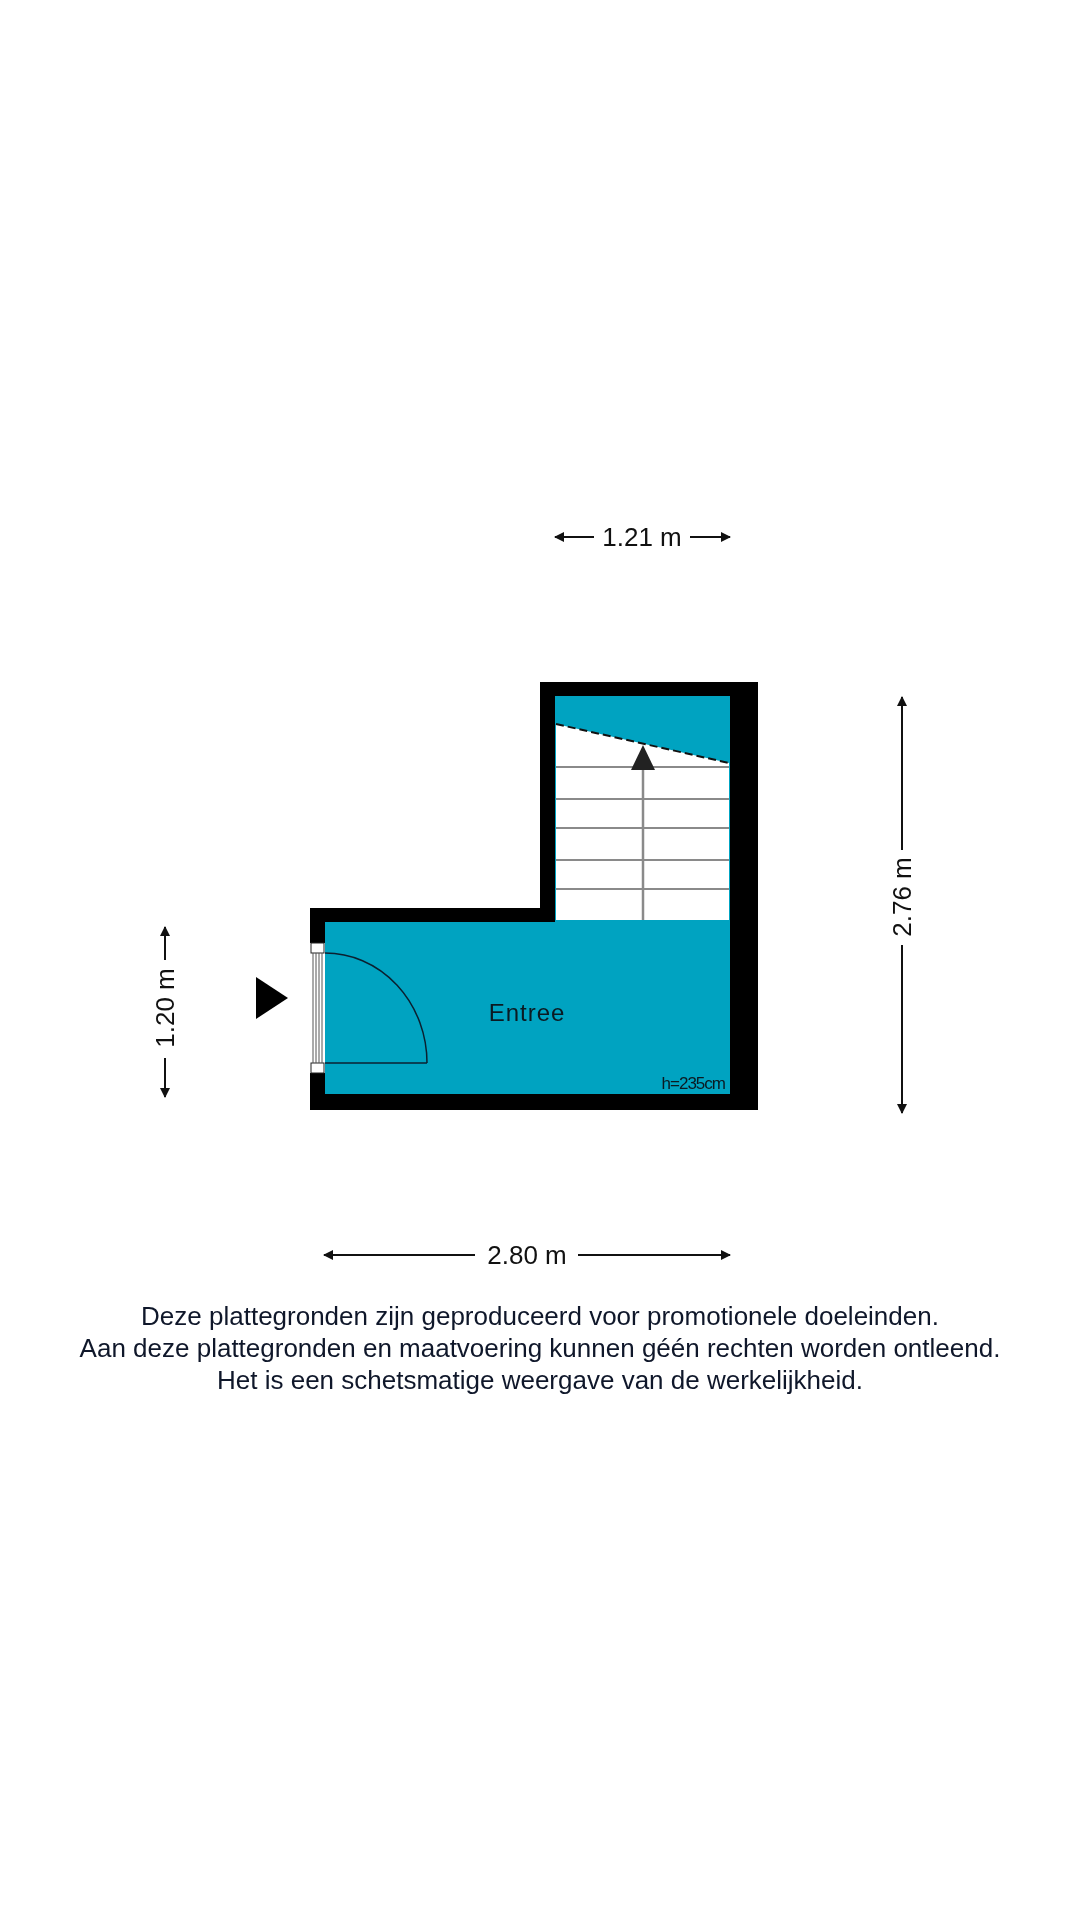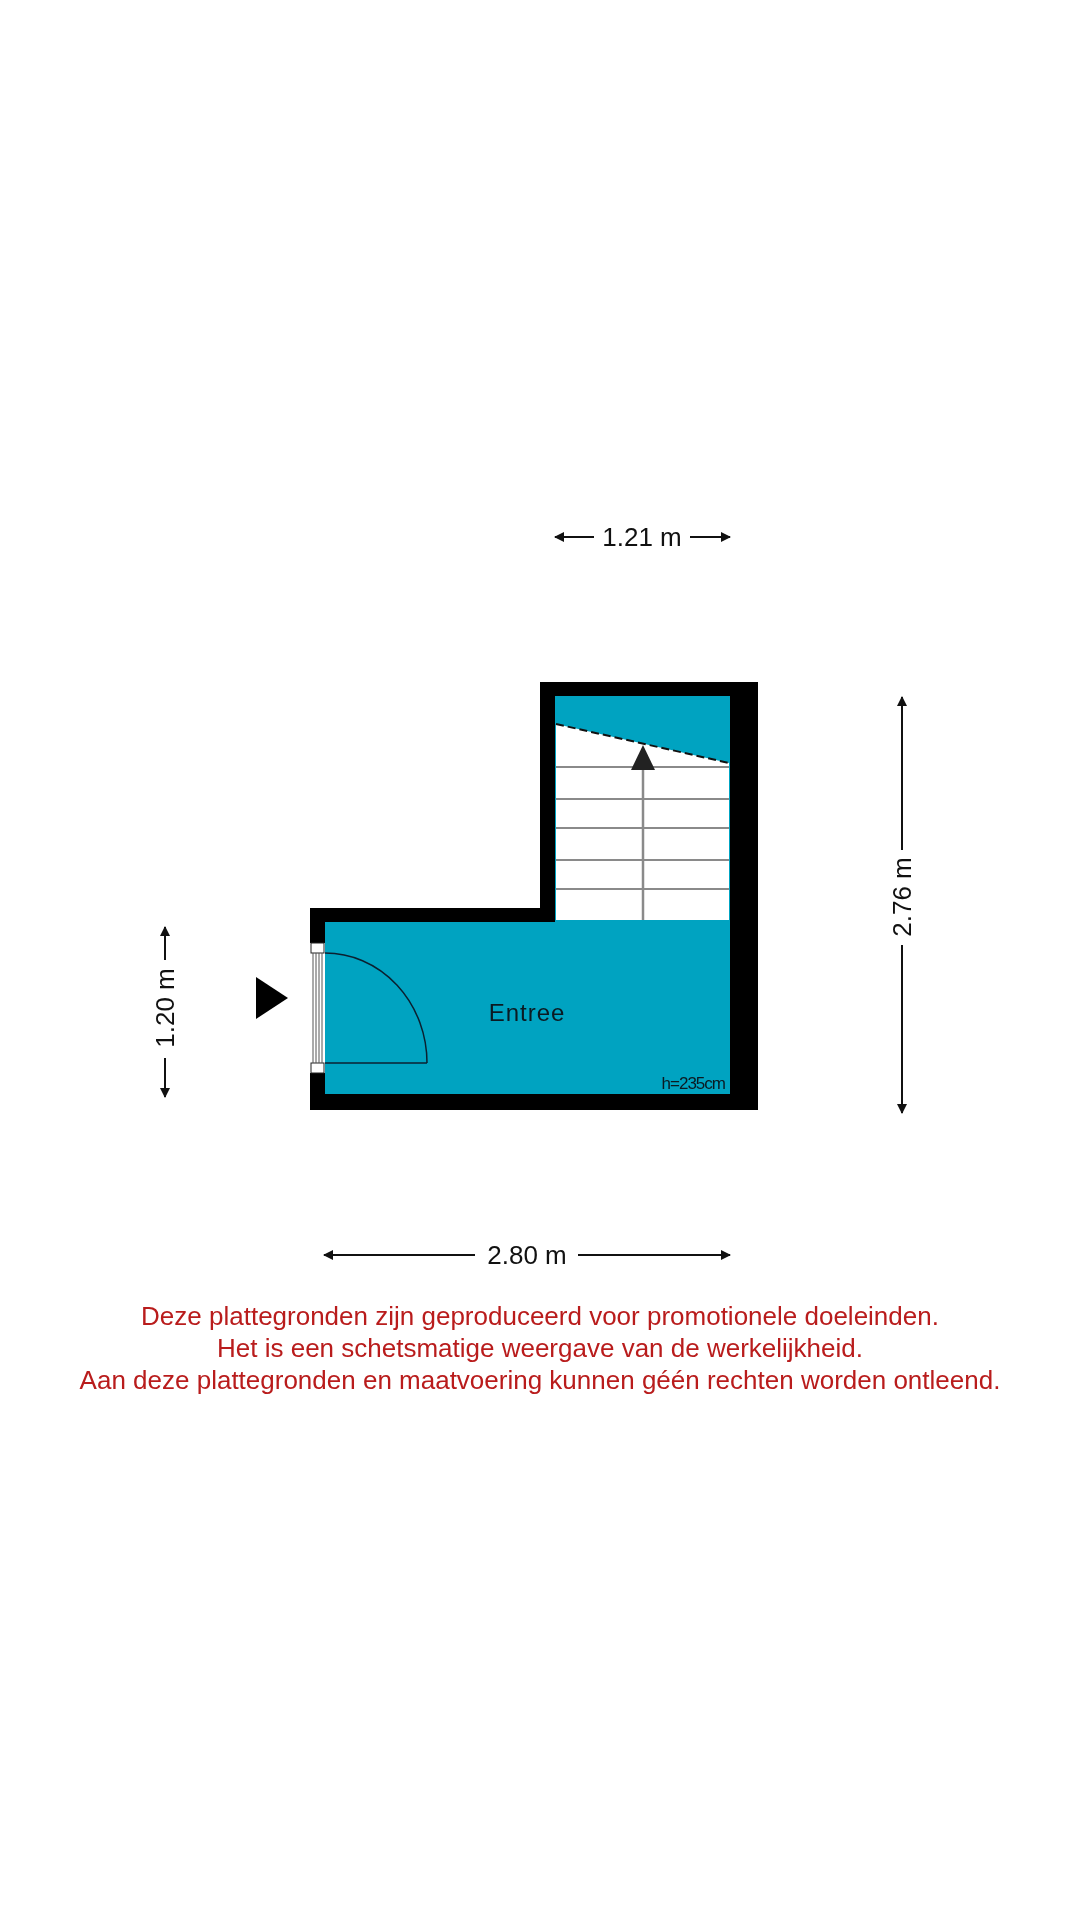--- a/index.html
+++ b/index.html
@@ -1,21 +1,21 @@
 <!DOCTYPE html>
 <html><head>
 <meta charset="utf-8">
 <style>
   html, body { margin:0; padding:0; background:#ffffff; }
   body { width:1080px; height:1920px; position:relative; overflow:hidden; font-family:"Liberation Sans", sans-serif; }
   #plan { position:absolute; left:0; top:0; }
   .dim-label { font-family:"Liberation Sans", sans-serif; font-size:26px; fill:#111; }
   .room-label { font-family:"Liberation Sans", sans-serif; font-size:24px; fill:#0b1a22; letter-spacing:1px; }
   .height-label { font-family:"Liberation Sans", sans-serif; font-size:17px; fill:#0b1a22; letter-spacing:-1px; }
-  .disclaimer { position:absolute; left:0; top:1300px; width:1080px; text-align:center; font-size:26px; line-height:32px; color:#b91c1c; }
+  .disclaimer { position:absolute; left:0; top:1300px; width:1080px; text-align:center; font-size:26px; line-height:32px; color:#0f172a; }
   .disclaimer div { white-space:nowrap; }
 </style>
 </head>
 <body>
 
 <svg id="plan" width="1080" height="1920" viewBox="0 0 1080 1920">
   <defs>
     <marker id="arrowhead" markerWidth="10" markerHeight="10" refX="9" refY="5" orient="auto-start-reverse" markerUnits="userSpaceOnUse">
       <path d="M0,0 L10,5 L0,10 z" fill="#111"></path>
     </marker>
@@ -74,15 +74,15 @@
 
   <g>
     <line x1="324" y1="1255" x2="475" y2="1255" stroke="#111" stroke-width="2" marker-start="url(#arrowhead)"></line>
     <line x1="578" y1="1255" x2="730" y2="1255" stroke="#111" stroke-width="2" marker-end="url(#arrowhead)"></line>
     <text class="dim-label" x="527" y="1264" text-anchor="middle">2.80 m</text>
   </g>
 </svg>
 
 <div class="disclaimer">
   <div>Deze plattegronden zijn geproduceerd voor promotionele doeleinden.</div>
+  <div>Aan deze plattegronden en maatvoering kunnen géén rechten worden ontleend.</div>
   <div>Het is een schetsmatige weergave van de werkelijkheid.</div>
-  <div>Aan deze plattegronden en maatvoering kunnen géén rechten worden ontleend.</div>
 </div>
 
 </body></html>

